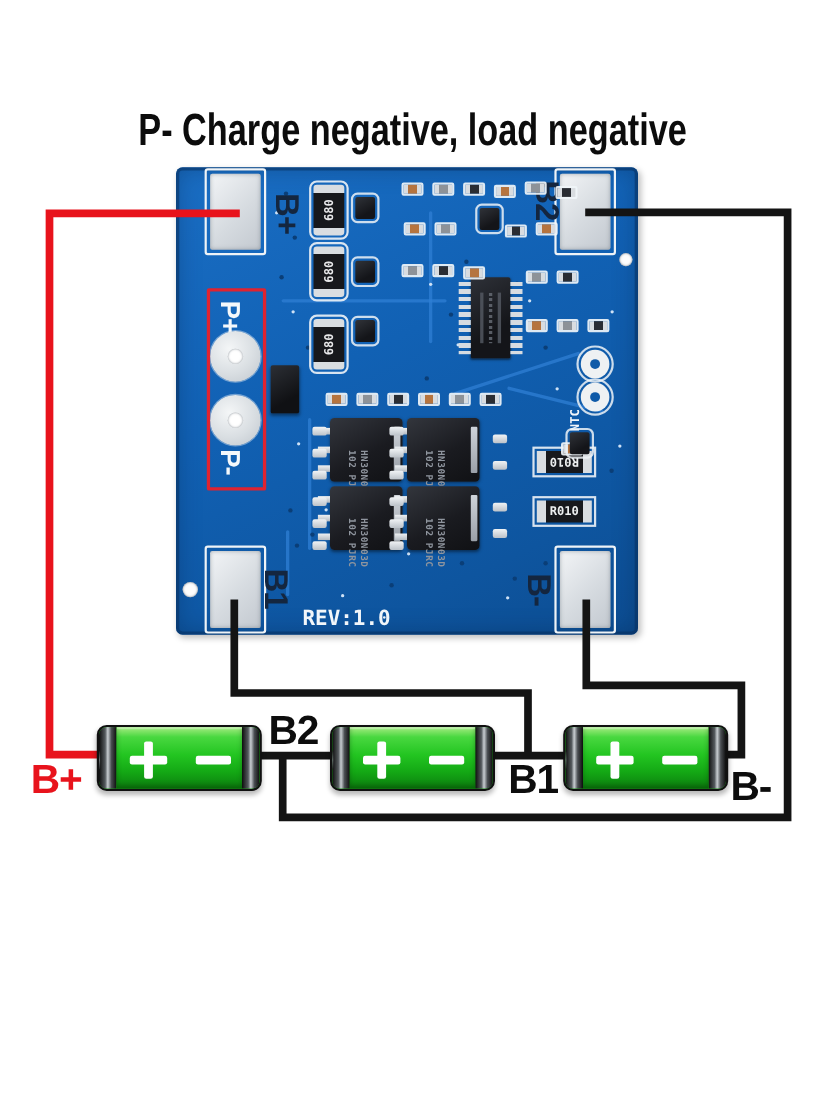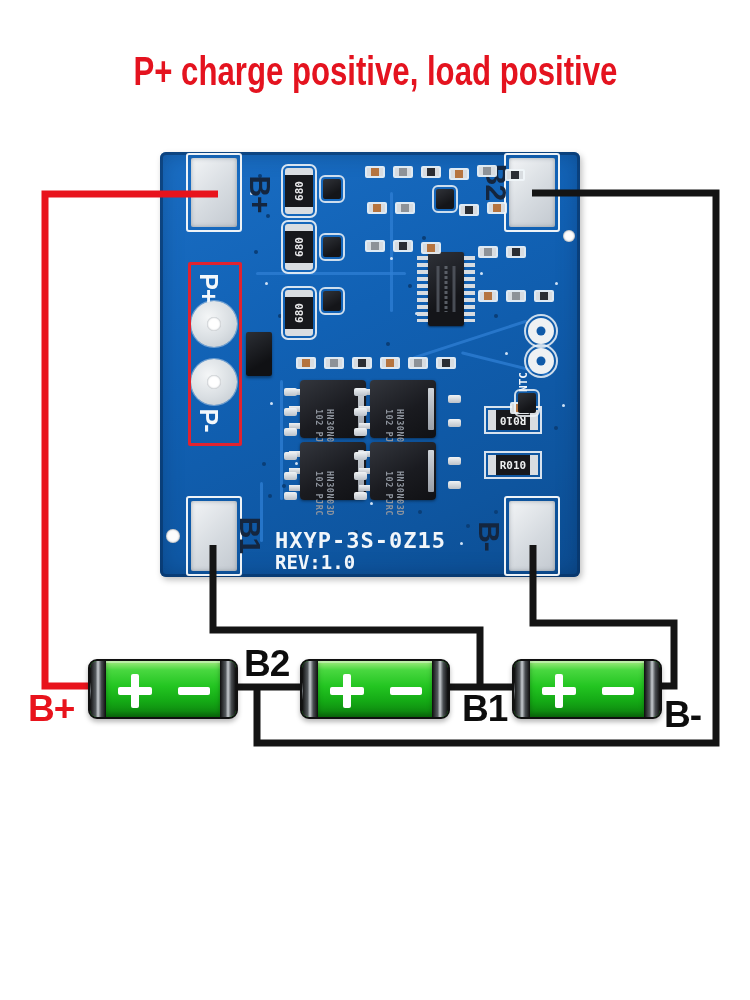--- a/index.html
+++ b/index.html
@@ -136,22 +136,22 @@
   .banner { position:absolute; left:0; top:836px; width:750px; height:164px; background:#0994f8;
             display:flex; align-items:center; justify-content:center; z-index:6; }
   .banner > span { color:#ffffff; font-family:"DejaVu Sans", sans-serif; font-weight:bold;
             font-size:97px; letter-spacing:1px; white-space:nowrap; }
 </style>
 </head>
 <body>
 
 <div class="stage">
 
-  <div class="h-line h-red">
-    <span>P+ charge positive, load positive</span>
+  <div class="h-line h-blk">
+    <span>P- Charge negative, load negative</span>
   </div>
 
   <div class="board">
 
     <div class="trace" style="left:96px;top:120px;width:150px;height:3px;"></div>
     <div class="trace" style="left:230px;top:40px;width:3px;height:120px;"></div>
     <div class="trace" style="left:250px;top:186px;width:120px;height:3px;transform:rotate(-18deg);"></div>
     <div class="trace" style="left:100px;top:330px;width:3px;height:60px;"></div>
     <div class="trace" style="left:300px;top:210px;width:90px;height:3px;transform:rotate(14deg);"></div>
     <div class="trace" style="left:120px;top:228px;width:3px;height:120px;"></div>
@@ -243,21 +243,20 @@
     <div class="shunt" style="left:328px;top:303px;">
         <span>R010</span>
       </div>
 
     <div class="powersot"></div>
     <div class="donut" style="left:368px;top:166px;"></div>
     <div class="donut" style="left:368px;top:196px;"></div>
     <div class="hole" style="left:403px;top:78px;width:12px;height:12px;"></div>
     <div class="hole" style="left:6px;top:377px;width:14px;height:14px;"></div>
 
-    <div class="silk model">HXYP-3S-0Z15</div>
     <div class="silk rev">REV:1.0</div>
     <div class="silk ntc">NTC</div>
   <div class="smd b0" style="left: 205px; top: 14px; width: 20px; height: 12px;">
         <i></i>
       </div>
       <div class="smd b1" style="left: 233px; top: 14px; width: 20px; height: 12px;">
         <i></i>
       </div>
       <div class="smd b2" style="left: 261px; top: 14px; width: 20px; height: 12px;">
         <i></i>

